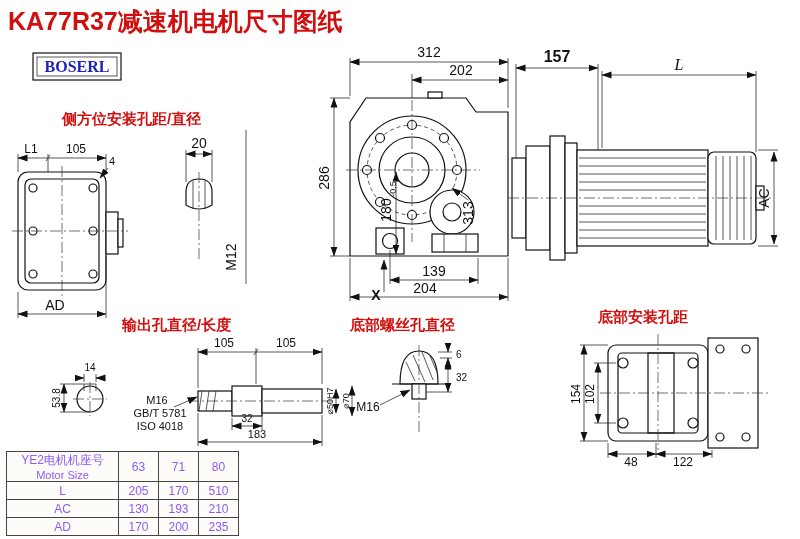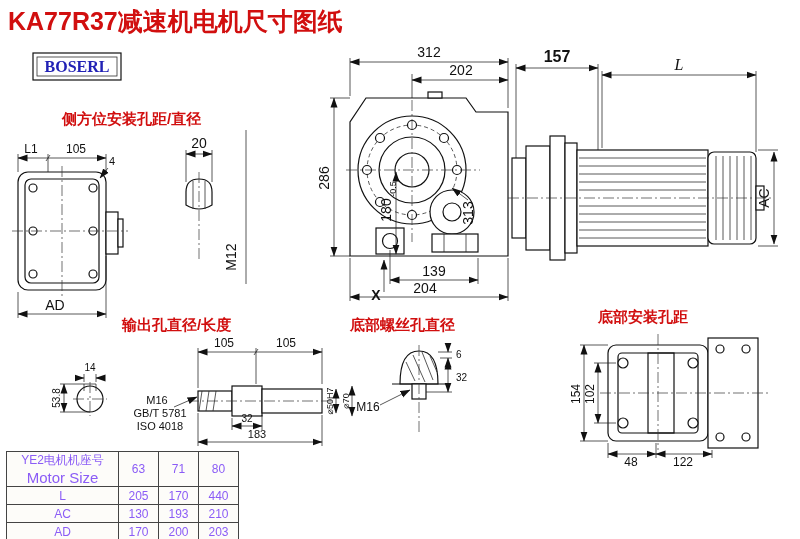--- a/index.html
+++ b/index.html
@@ -19,21 +19,21 @@
   .bold  { font-weight:bold; }
   .ln  { stroke:#111; stroke-width:1.2; fill:none; }
   .lnf { stroke:#111; stroke-width:1.2; fill:#fff; }
   .thin { stroke:#222; stroke-width:.75; fill:none; }
   .cl { stroke:#333; stroke-width:.7; fill:none; stroke-dasharray:11 3 2 3; }
   .dash { stroke-dasharray:4 3; }
   table.spec { position:absolute; left:6px; top:451px; border-collapse:collapse; font-size:12px; color:#8b5cf6; background:#fdfcf9; }
   table.spec td { border:1px solid #444; text-align:center; vertical-align:middle; padding:0 3px; height:18px; min-width:40px; }
   table.spec td.lbl { width:112px; }
   table.spec tr.hd td { height:30px; }
-  .hdr2 { font-size:15px; }
+  .hdr2 { font-size:11px; }
 </style>
 </head>
 <body>
 
 <svg class="drawing" width="800" height="539" viewBox="0 0 800 539">
   <defs>
     <marker id="ar" viewBox="0 0 10 8" refX="9.5" refY="4" markerWidth="10" markerHeight="8" orient="auto-start-reverse" markerUnits="userSpaceOnUse">
       <path d="M0,0.5 L10,4 L0,7.5 Z" fill="#111"></path>
     </marker>
   </defs>
@@ -297,28 +297,28 @@
       <div class="hdr2">Motor Size</div>
     </td>
     <td>63</td>
     <td>71</td>
     <td>80</td>
   </tr>
   <tr>
     <td class="lbl">L</td>
     <td>205</td>
     <td>170</td>
-    <td>440</td>
+    <td>510</td>
   </tr>
   <tr>
     <td class="lbl">AC</td>
     <td>130</td>
     <td>193</td>
     <td>210</td>
   </tr>
   <tr>
     <td class="lbl">AD</td>
     <td>170</td>
     <td>200</td>
-    <td>203</td>
+    <td>235</td>
   </tr>
 </tbody>
   </table>
 
 </body></html>

